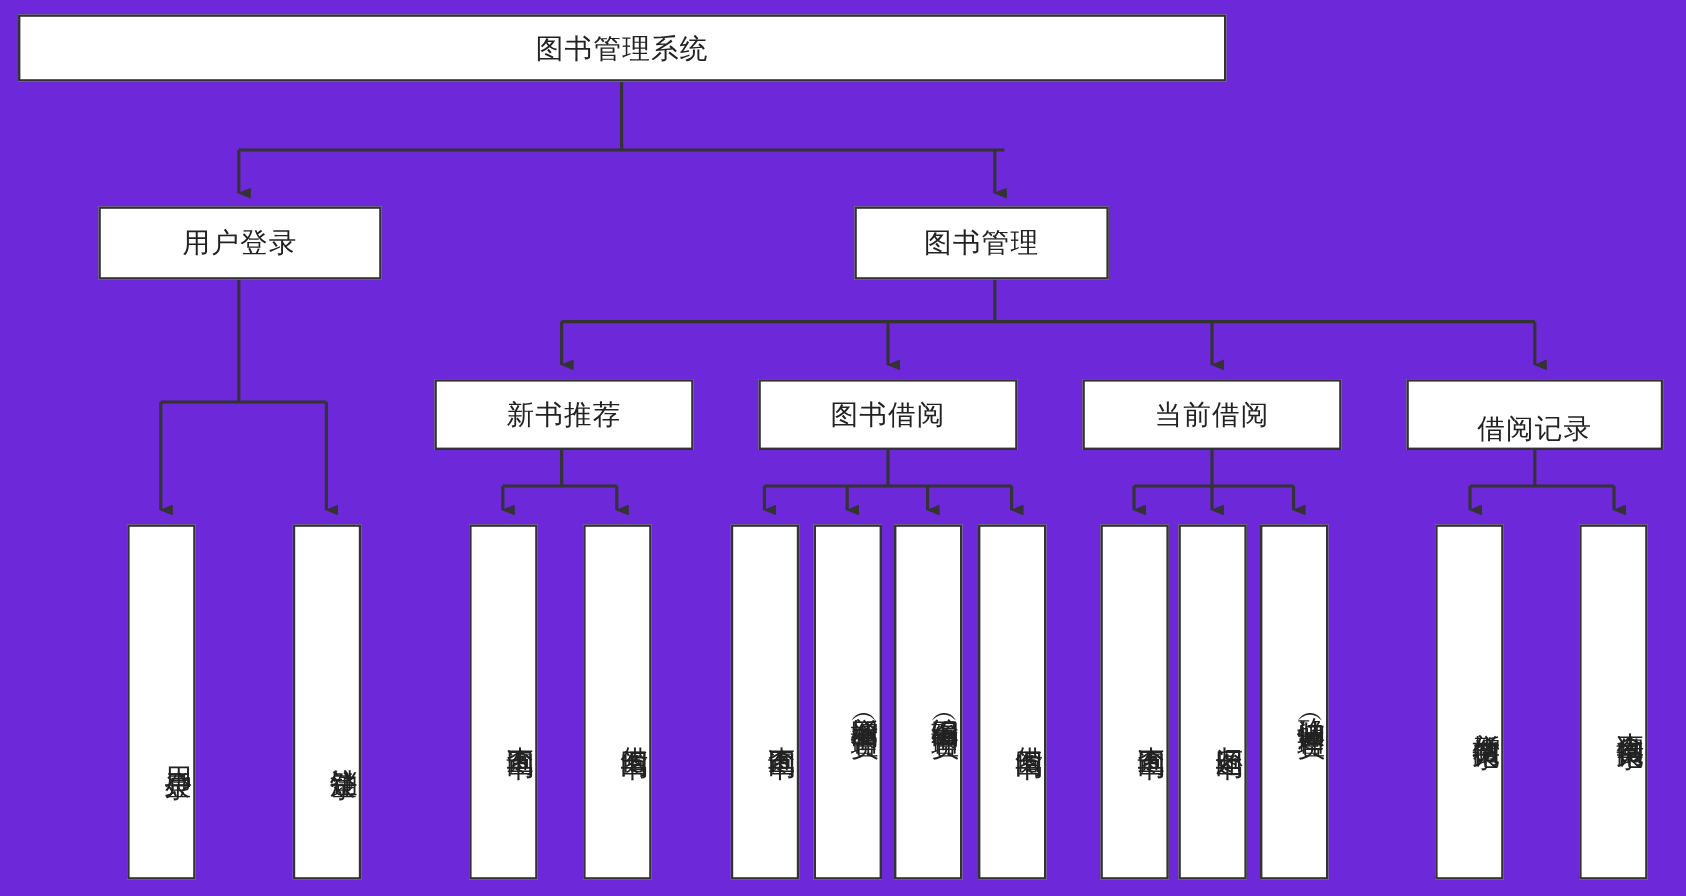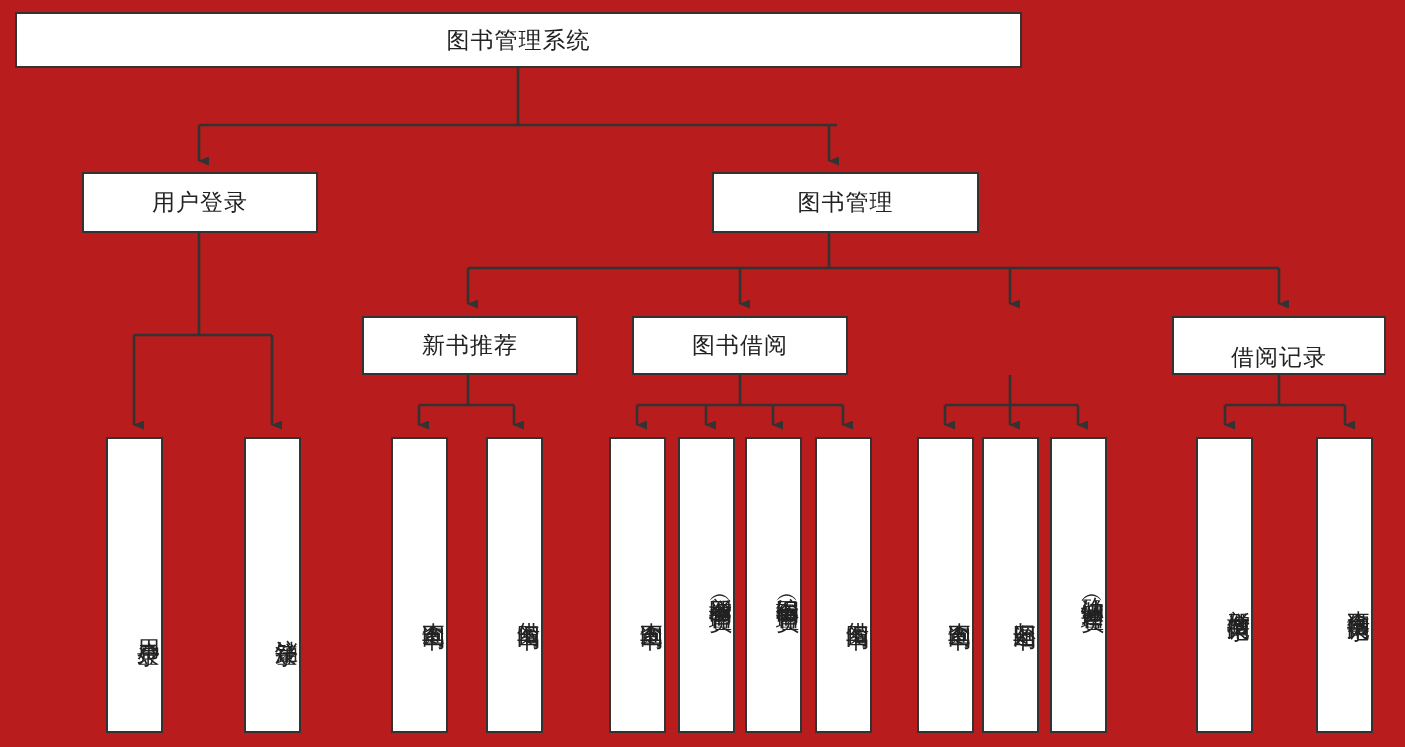--- a/index.html
+++ b/index.html
@@ -4,21 +4,21 @@
 <style>
   html, body {
     margin: 0;
     padding: 0;
     background: #ffffff;
   }
   #canvas {
     position: relative;
     width: 1405px;
     height: 747px;
-    background: #b91c1c;
+    background: #6d28d9;
     font-family: "Liberation Sans", "DejaVu Sans", sans-serif;
     overflow: hidden;
   }
   #connectors {
     position: absolute;
     left: 0;
     top: 0;
     width: 1405px;
     height: 747px;
   }
@@ -127,30 +127,33 @@
     </g>
   </svg>
 
   <div class="node node-h" style="left:15px; top:12px; width:1007px; height:56px;">
     <span>图书管理系统</span>
   </div>
 
   <div class="node node-h" style="left:82px; top:172px; width:236px; height:61px;">
     <span>用户登录</span>
   </div>
-  <div class="node node-h" style="left:712px; top:172px; width:267px; height:61px;">
+  <div class="node node-h" style="left:712px; top:172px; width:212px; height:61px;">
     <span>图书管理</span>
   </div>
 
   <div class="node node-h" style="left:362px; top:316px; width:216px; height:59px;">
     <span>新书推荐</span>
   </div>
   <div class="node node-h" style="left:632px; top:316px; width:216px; height:59px;">
     <span>图书借阅</span>
   </div>
+  <div class="node node-h" style="left:902px; top:316px; width:216px; height:59px;">
+    <span>当前借阅</span>
+  </div>
   <div class="node node-h" style="left:1172px; top:316px; width:214px; height:59px;align-items:flex-end;">
     <span>借阅记录</span>
   </div>
 
   <div class="node node-v pad-top4" style="left:106px; top:437px; width:57px; height:296px;">
     <span class="vtext">用户登录</span>
   </div>
   <div class="node node-v pad-top4" style="left:244px; top:437px; width:57px; height:296px;">
     <span class="vtext">注销登录</span>
   </div>

